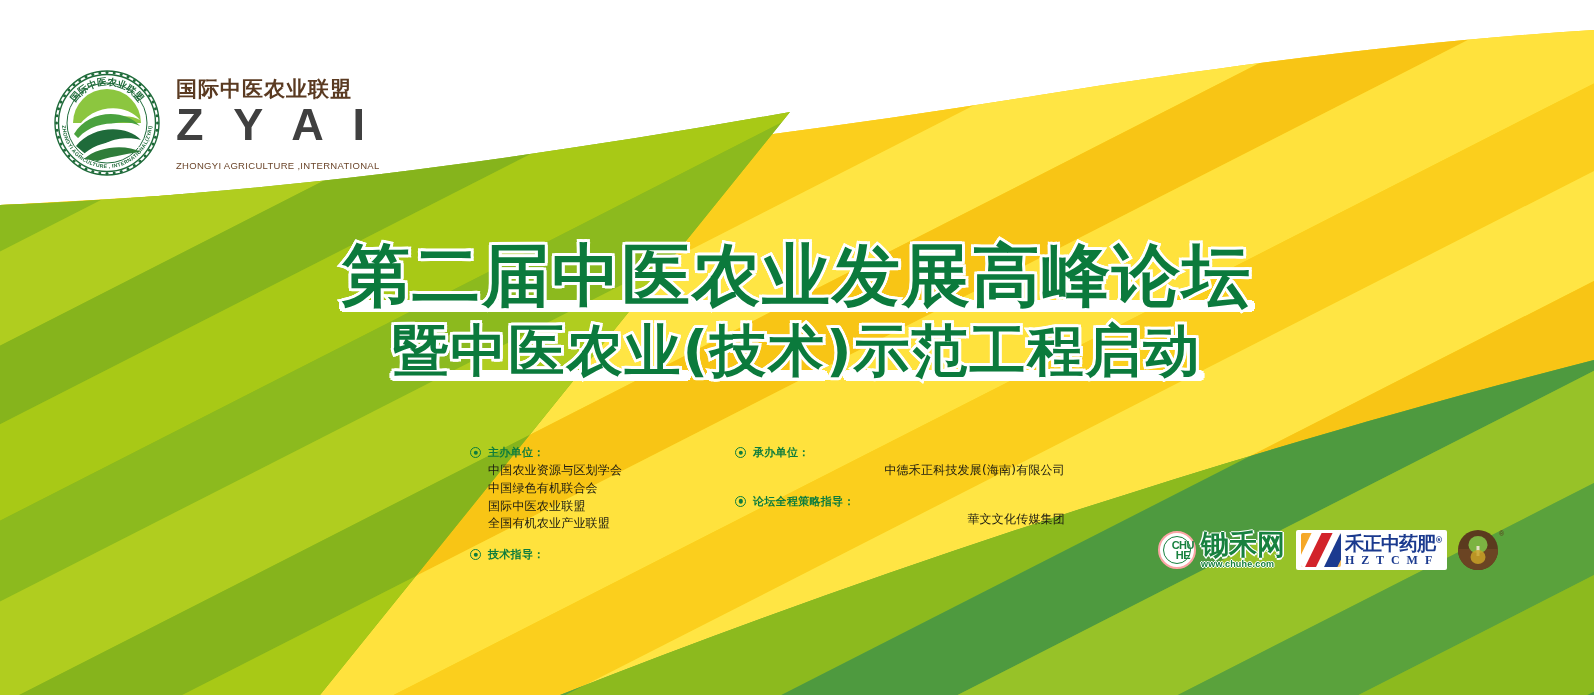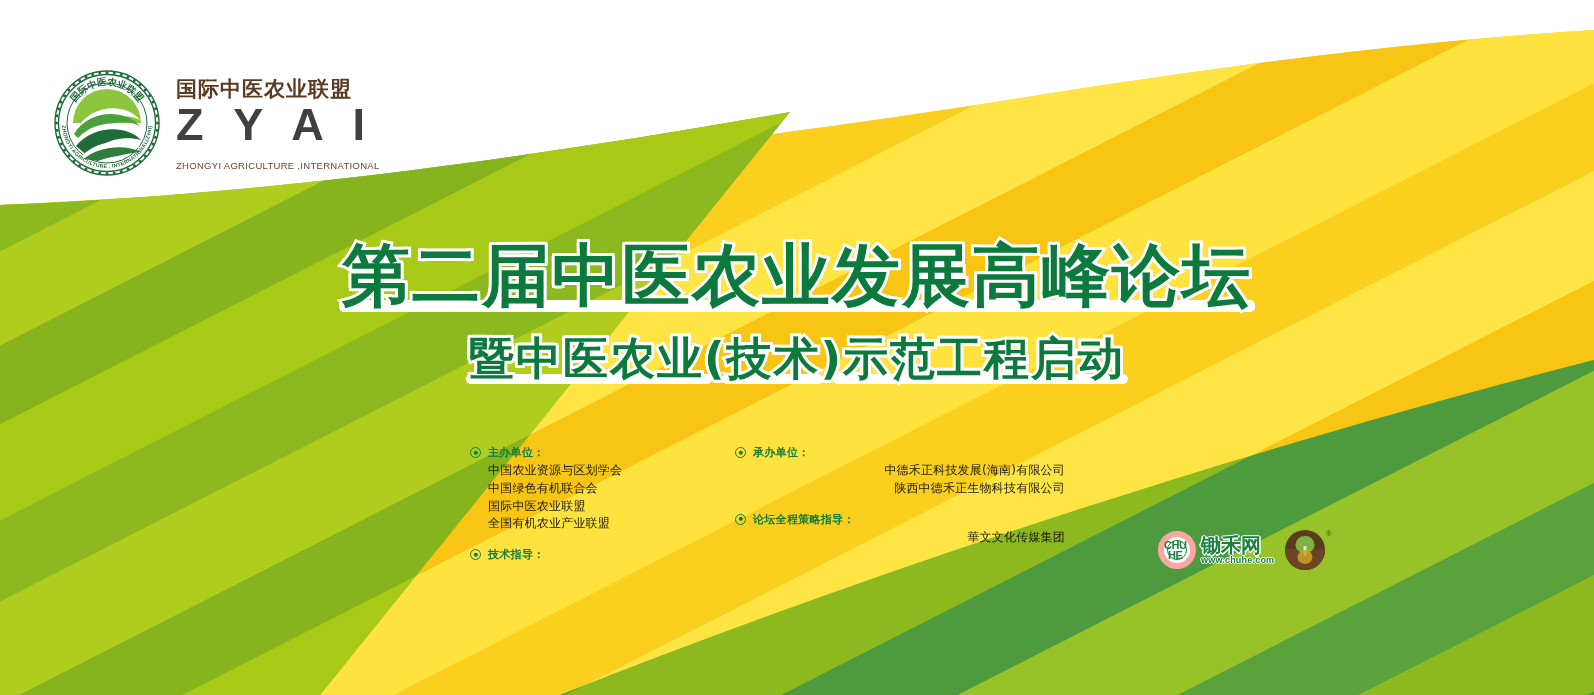--- a/index.html
+++ b/index.html
@@ -47,21 +47,21 @@
     color:#0b7a3c;
     letter-spacing:2px;
     -webkit-text-stroke:5px #ffffff;
     paint-order:stroke fill;
     text-shadow:
        3px 0 0 #ffffff, -3px 0 0 #ffffff, 0 3px 0 #ffffff, 0 -3px 0 #ffffff,
        2px 2px 0 #ffffff, -2px 2px 0 #ffffff, 2px -2px 0 #ffffff, -2px -2px 0 #ffffff;
     white-space:nowrap;
     text-decoration:underline;
   }
-  .title-line.l2{font-size:45px;margin-top:20px;}
+  .title-line.l2{font-size:56px;margin-top:6px;}
 
   
   #credits{position:absolute;left:470px;top:445px;z-index:25;display:flex;gap:0;}
   .credit-col{display:flex;flex-direction:column;}
   .credit-col.c1{width:265px;}
   .credit-col.c2{width:330px;text-align:right;}
   .credit-group{margin-bottom:14px;}
   .credit-head{
     display:flex;align-items:center;gap:7px;
     font-family:"DejaVu Sans","Liberation Sans",sans-serif;
@@ -88,35 +88,35 @@
   #sponsors{
     position:absolute;left:1158px;top:530px;z-index:25;
     display:flex;align-items:center;gap:11px;
   }
   .sponsor{display:flex;align-items:center;}
 
   
   .sp-chuhe{gap:5px;}
   .chuhe-badge{
     width:38px;height:38px;border-radius:50%;background:#ffffff;
-    position:relative;display:flex;align-items:center;justify-content:flex-start;
-    border:6px solid #fca5a5;
+    position:relative;display:flex;align-items:center;justify-content:flex-end;
+    border:2px solid #fca5a5;
   }
   .chuhe-ring{
     position:absolute;inset:3px;border-radius:50%;border:1.4px solid #18813f;
   }
   .chuhe-cn{
     font-family:"Liberation Sans",sans-serif;
     font-weight:bold;font-size:11px;color:#18813f;line-height:0.95;
     text-align:center;letter-spacing:-0.5px;z-index:2;
   }
   .chuhe-words{display:flex;flex-direction:column;line-height:1;}
   .chuhe-main{
     font-family:"DejaVu Sans","Liberation Sans",sans-serif;
-    font-weight:bold;font-size:20px;color:#18813f;letter-spacing:0px;
+    font-weight:bold;font-size:28px;color:#18813f;letter-spacing:0px;
     text-shadow:1.5px 0 0 #fff,-1.5px 0 0 #fff,0 1.5px 0 #fff,0 -1.5px 0 #fff;
   }
   .chuhe-url{
     font-family:"Liberation Sans",sans-serif;font-size:9px;color:#18813f;
     font-weight:bold;letter-spacing:0.2px;margin-top:1px;
     text-shadow:1px 0 0 #fff,-1px 0 0 #fff,0 1px 0 #fff,0 -1px 0 #fff;
   }
 
   
   .sp-hzt{gap:4px;background:#ffffff;padding:3px 5px;border-radius:2px;}
@@ -425,21 +425,20 @@
     </div>
 
     <div class="credit-col c2">
       <div class="credit-group">
         <div class="credit-head">
           <span class="bullet"></span>
           <span>承办单位：</span>
         </div>
         <div class="credit-items">
           <div class="credit-item">中德禾正科技发展(海南)有限公司</div>
-          <div class="credit-item">陕西中德禾正生物科技有限公司</div>
         </div>
       </div>
       <div class="credit-group">
         <div class="credit-head">
           <span class="bullet"></span>
           <span>论坛全程策略指导：</span>
         </div>
         <div class="credit-items">
           <div class="credit-item">華文文化传媒集团</div>
         </div>
@@ -454,20 +453,32 @@
       <div class="chuhe-badge">
         <div class="chuhe-ring"></div>
         <div class="chuhe-cn">CHU<br>HE</div>
       </div>
       <div class="chuhe-words">
         <div class="chuhe-main">锄禾网</div>
         <div class="chuhe-url">www.chuhe.com</div>
       </div>
     </div>
 
+    <div class="sponsor sp-hzt">
+      <div class="hzt-mark">
+        <div class="bar b1"></div>
+        <div class="bar b2"></div>
+        <div class="bar b3"></div>
+        <div class="bar b4"></div>
+      </div>
+      <div class="hzt-words">
+        <div class="hzt-cn"><span>禾正中药肥</span><span class="hzt-sup">®</span></div>
+        <div class="hzt-en">H Z T C M F</div>
+      </div>
+    </div>
 
     <div class="sponsor sp-tree">
       <div class="tree-badge">
         <div class="soil"></div>
         <div class="crown"></div>
         <div class="trunk"></div>
         <div class="root"></div>
       </div>
       <div class="tree-reg">®</div>
     </div>

